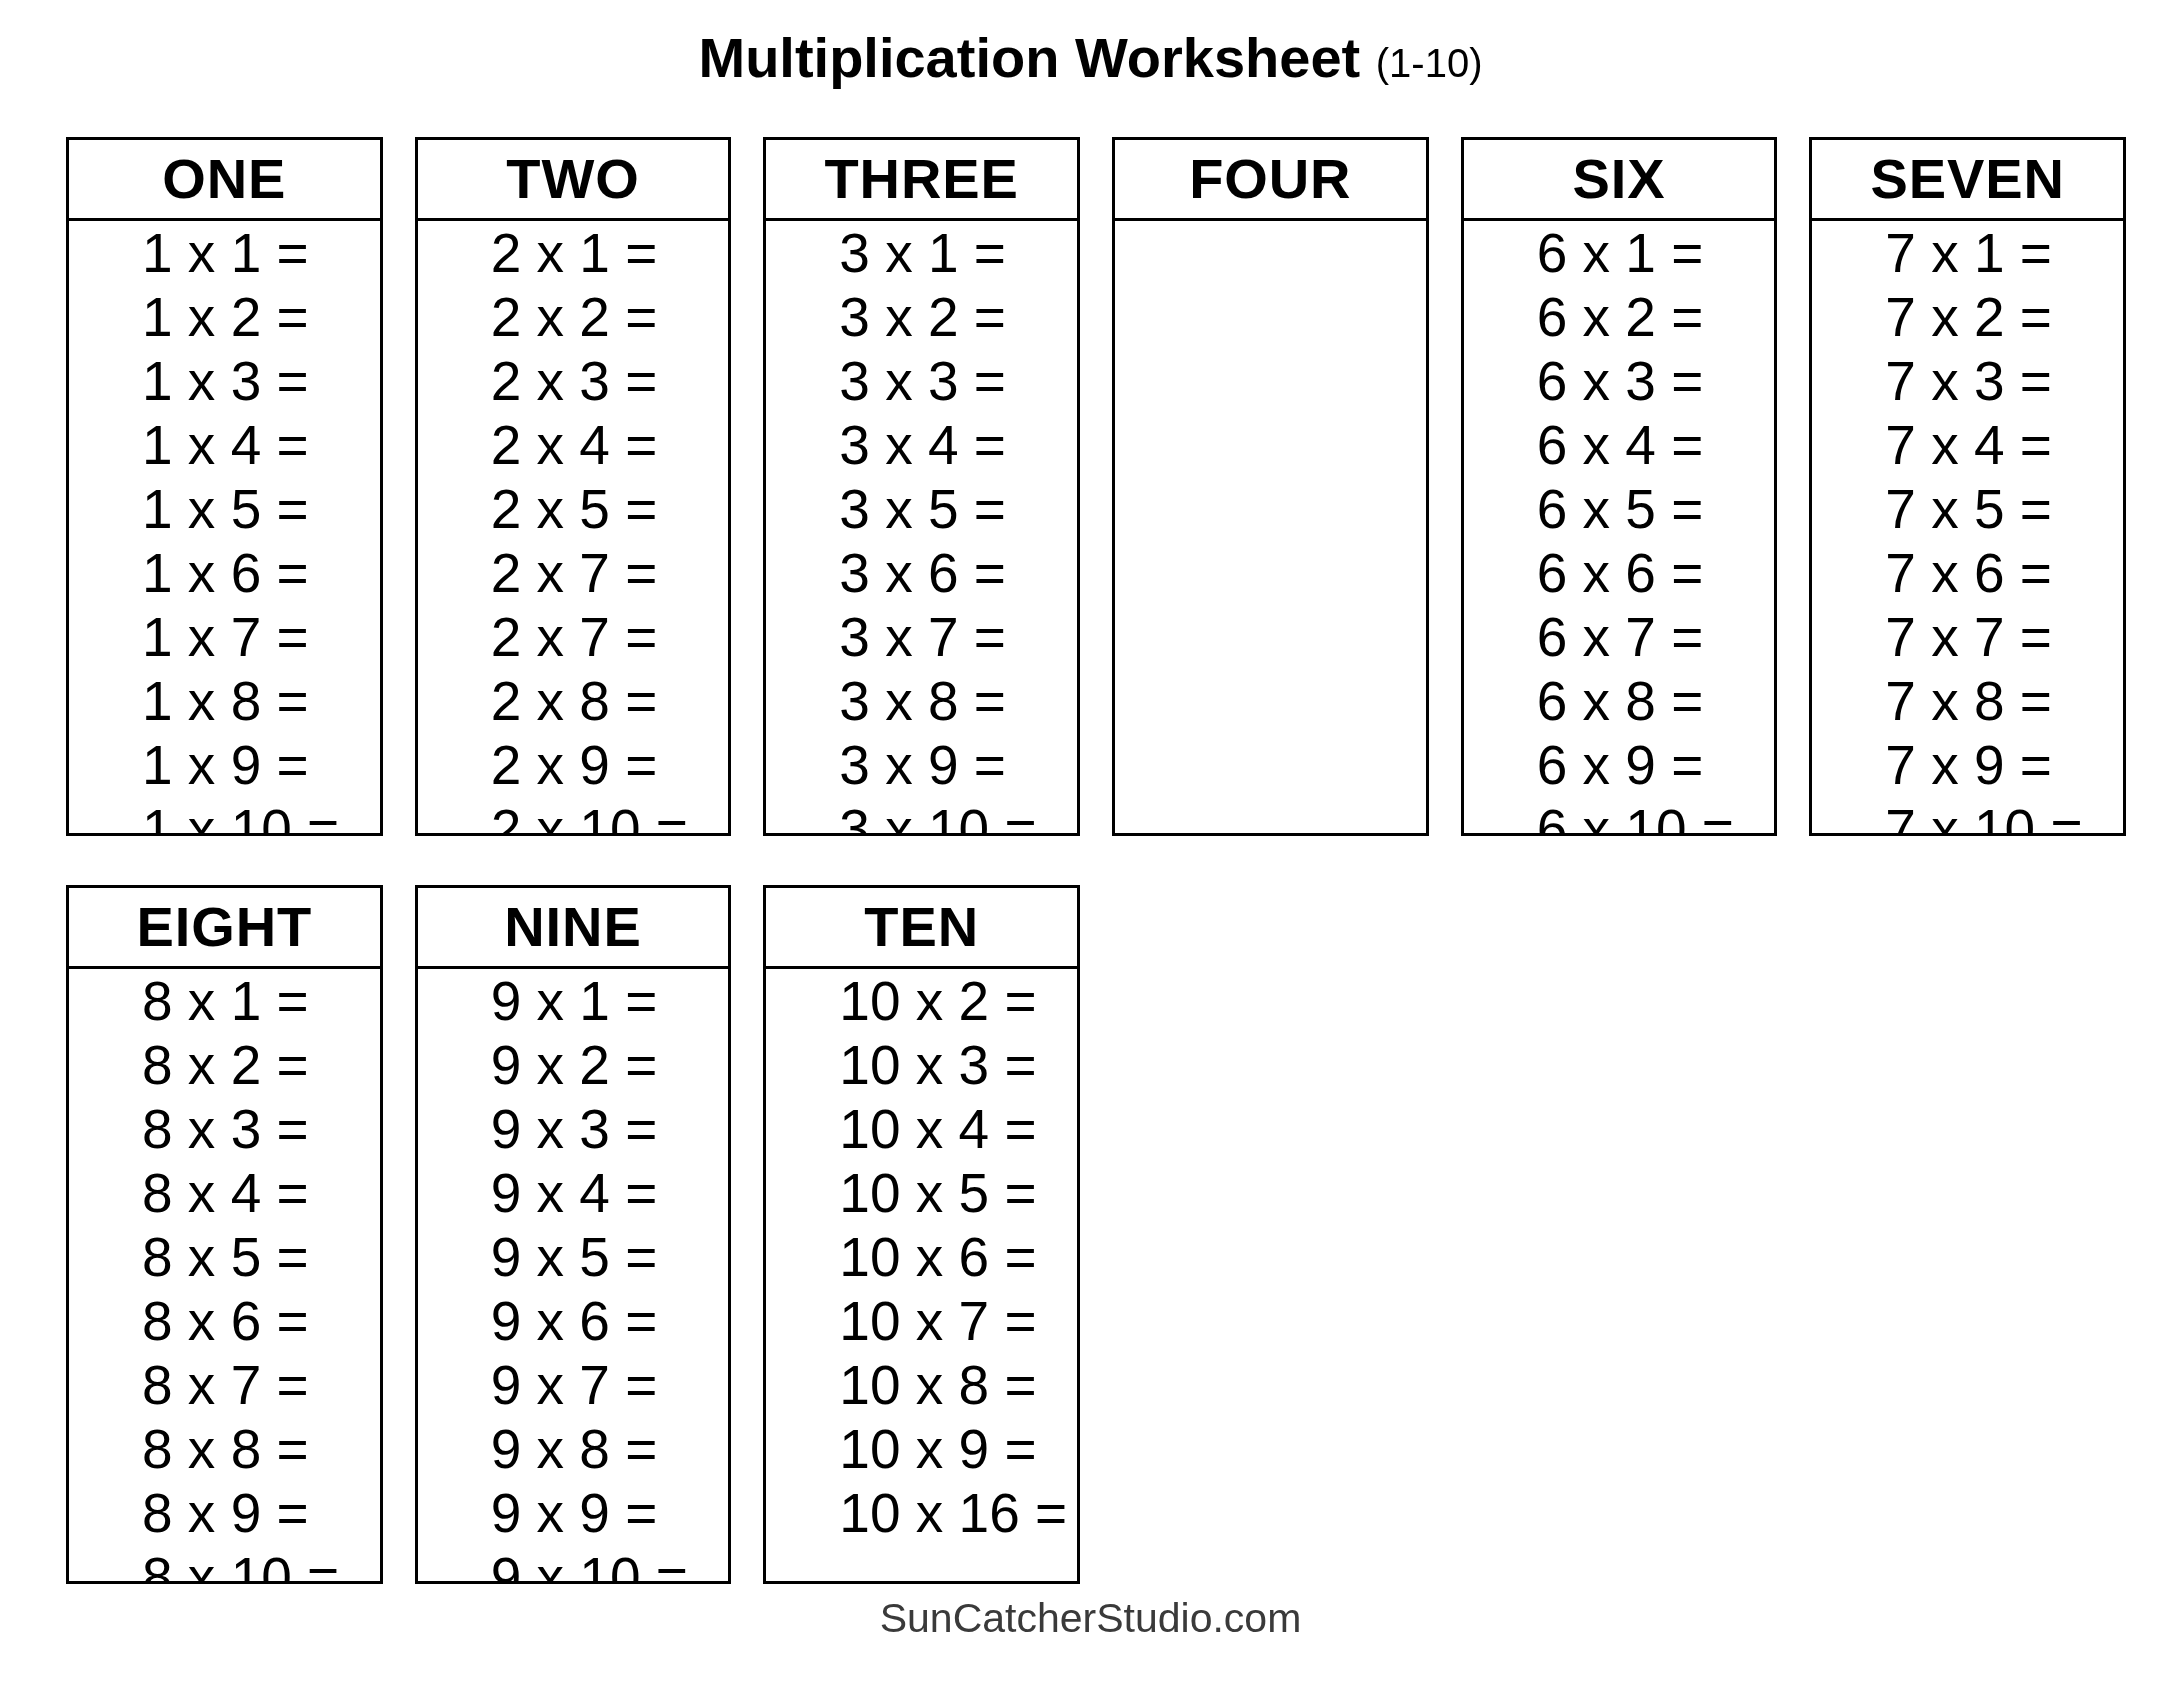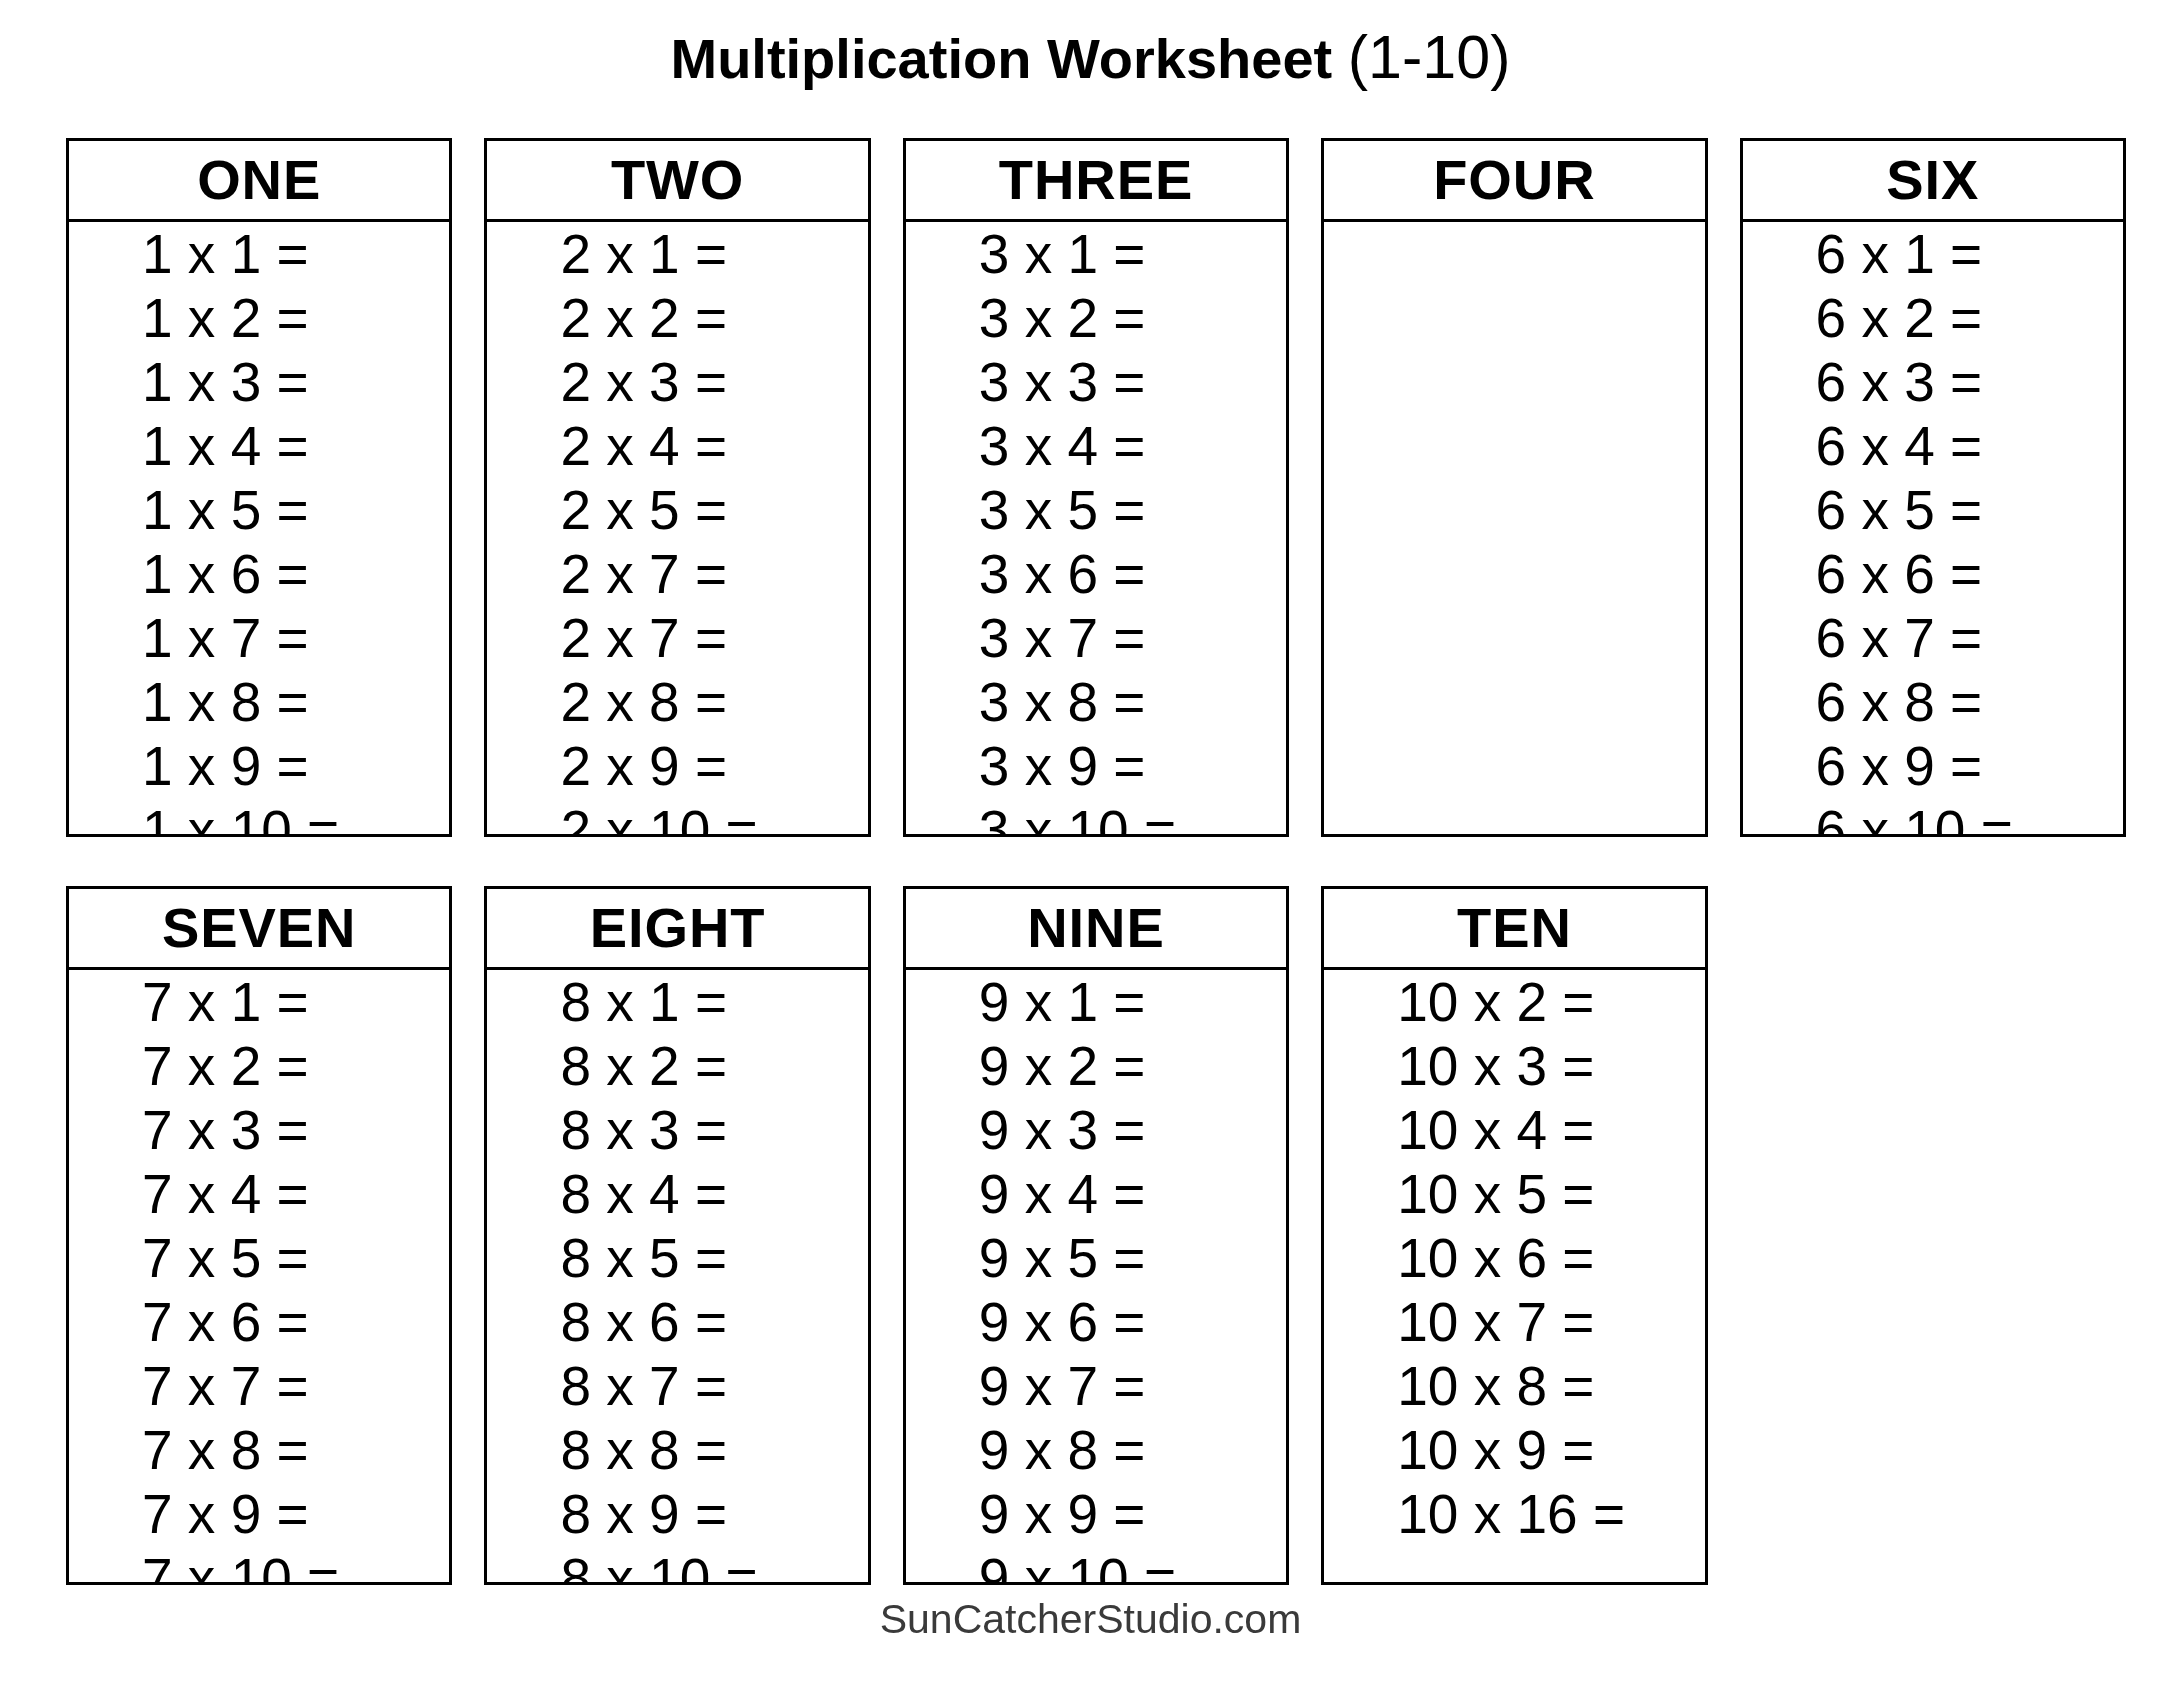--- a/index.html
+++ b/index.html
@@ -27,26 +27,26 @@
     line-height: 95px;
     white-space: nowrap;
   }
   .title-main {
     font-weight: bold;
     font-size: 56px;
     letter-spacing: 0px;
   }
   .title-range {
     font-weight: normal;
-    font-size: 61px;
+    font-size: 40px;
     margin-left: 8px;
   }
   .grid {
     display: grid;
-    grid-template-columns: repeat(5, 1fr);
+    grid-template-columns: repeat(6, 1fr);
     column-gap: 32px;
     row-gap: 49px;
     padding: 0 55px 0 66px;
     margin-top: 22px;
   }
   .card {
     border: 3.4px solid #000000;
     background: #ffffff;
   }
   .card-header {

